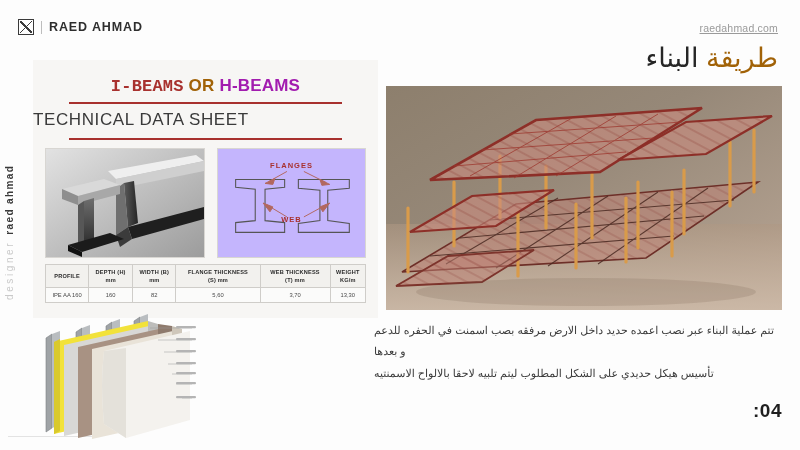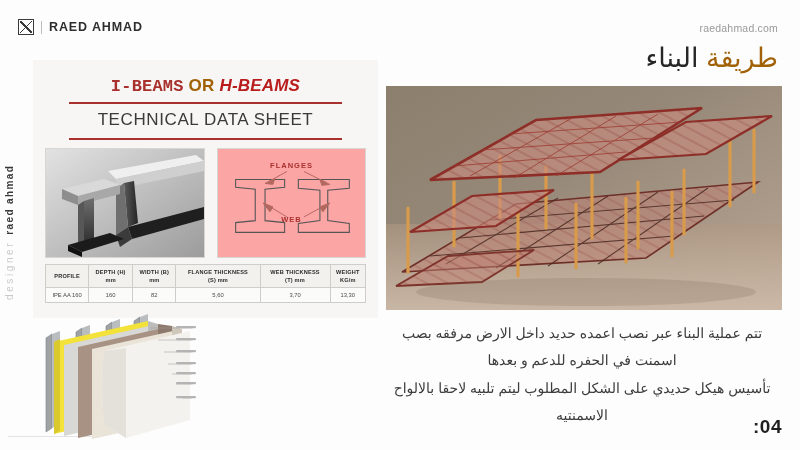--- a/index.html
+++ b/index.html
@@ -28,21 +28,21 @@
       linear-gradient(-45deg,transparent 46%,#3a3a3a 46%,#3a3a3a 54%,transparent 54%);
   }
   .brand-name{
     font-size:12.5px;font-weight:bold;letter-spacing:.9px;color:#2e2e2e;
   }
   .brand-sep{
     width:1px;height:13px;background:#bdbdbd;
   }
   .site-url{
     position:absolute;right:22px;top:22px;
-    font-size:10.5px;color:#9a9a9a;letter-spacing:.2px;
+    font-size:10.5px;color:#9a9a9a;letter-spacing:.2px;text-decoration:underline;
   }
 
   
   .ar-title{
     position:absolute;right:22px;top:42px;
     font-size:27px;line-height:1.25;letter-spacing:1px;
     direction:rtl;white-space:nowrap;
   }
   .ar-title .t-strong{color:#262626;font-weight:normal;}
   .ar-title .t-soft{color:#a16207;}
@@ -65,35 +65,35 @@
   .sheet{
     position:absolute;left:33px;top:60px;width:345px;height:258px;
     background:#f7f6f4;
   }
   .sheet-h1{
     position:absolute;left:0;right:0;top:16px;text-align:center;
     font-size:17px;font-weight:bold;letter-spacing:.2px;
   }
   .sheet-h1 .w-red{color:#a8312e;font-family:Liberation Mono, monospace;}
   .sheet-h1 .w-or{color:#a16207;}
-  .sheet-h1 .w-dark{color:#b91c1c;font-style:italic;}
+  .sheet-h1 .w-dark{color:#a21caf;}
   .rule-red{
     position:absolute;height:1.6px;background:#a8312e;left:36px;right:36px;
   }
   .rule-1{top:42px;}
   .rule-2{top:78px;}
   .sheet-h2{
-    position:absolute;left:0;right:0;top:50px;text-align:center;
+    position:absolute;left:0;right:0;top:50px;text-align:left;
     font-size:17px;color:#3a3a3a;letter-spacing:.6px;
   }
 
   .figs{position:absolute;left:12px;top:88px;right:12px;height:110px;display:flex;gap:12px;}
   .fig{position:relative;overflow:hidden;border:1px solid #d8d6d2;}
   .fig-photo{flex:0 0 158px;background:linear-gradient(135deg,#d7d7d7 0%,#bfbfbf 45%,#9e9e9e 100%);}
-  .fig-diagram{flex:1;background:#fca5a5;}
+  .fig-diagram{flex:1;background:#c4b5fd;}
 
   
   .dg-lbl{
     position:absolute;font-size:7.5px;font-weight:bold;color:#a8312e;letter-spacing:1px;
   }
   .dg-flanges{left:50%;transform:translateX(-50%);top:12px;}
   .dg-web{left:50%;transform:translateX(-50%);top:66px;}
 
   
   .tbl{
@@ -119,33 +119,33 @@
     overflow:hidden;
   }
   .render-floor{
     position:absolute;left:0;right:0;bottom:0;height:86px;
     background:linear-gradient(180deg,rgba(175,152,131,.55),rgba(205,186,168,.9));
   }
   .render svg{position:absolute;inset:0;}
 
   
   .caption{
-    position:absolute;right:16px;top:320px;width:404px;
-    direction:rtl;text-align:center;
-    font-size:14px;line-height:1.95;color:#3c3c3c;
+    position:absolute;right:22px;top:320px;width:404px;
+    direction:rtl;text-align:left;
+    font-size:11px;line-height:1.95;color:#3c3c3c;
   }
 
   
   .wall{
     position:absolute;left:30px;top:312px;width:168px;height:132px;
   }
 
   
   .page-no{
-    position:absolute;right:18px;bottom:12px;
+    position:absolute;right:18px;bottom:28px;
     font-size:19px;font-weight:bold;color:#1f1f1f;letter-spacing:.5px;
   }
 </style>
 </head>
 <body>
 
 <div class="slide">
 
   <div class="brand">
     <span class="brand-mark"></span>

